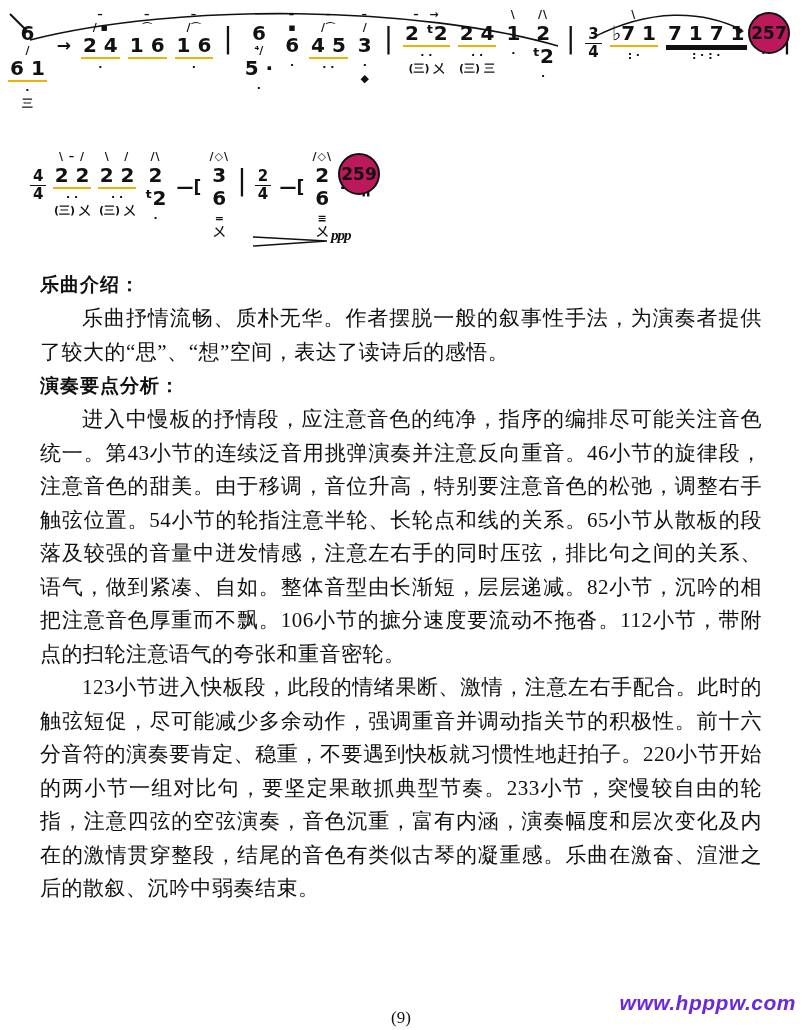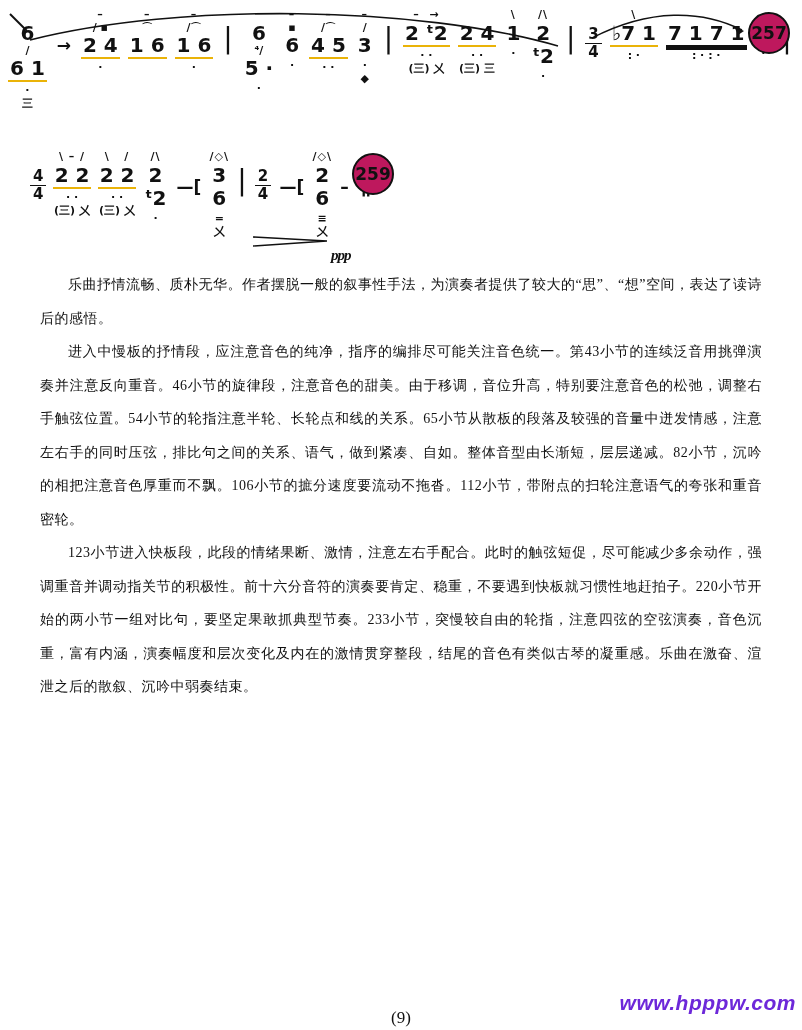--- a/index.html
+++ b/index.html
@@ -24,29 +24,29 @@
   .ncell.barline{margin-top:16px;}
   .ncell.timesig{margin-top:18px;}
   .ncell.timesig .nline{font-size:15px;line-height:17px;padding:0 3px;}
   .ncell.timesig .nline.beam1{border-bottom:1.5px solid #111;}
   .ncell.gap{margin-top:26px;}
   .ncell.gap .nline{font-size:17px;}
   .measure-badge{position:absolute;width:38px;height:38px;border:2px solid #111;border-radius:50%;
         display:flex;align-items:center;justify-content:center;font-weight:bold;font-size:17px;
         font-family:"DejaVu Sans",sans-serif;background:#be185d;}
   #badge-257{left:748px;top:12px;}
-  #badge-259{left:352px;top:153px;}
+  #badge-259{left:338px;top:153px;}
   #ppp-label{position:absolute;left:331px;top:227px;font:italic bold 15px "Liberation Serif",serif;
-        letter-spacing:-1px;margin-top:20px;}
+        letter-spacing:-1px;}
   #score-overlay{position:absolute;left:0;top:0;pointer-events:none;}
   
   #text-body{position:absolute;left:40px;top:268px;width:722px;}
   .sec-heading{font-family:"Liberation Sans","DejaVu Sans",sans-serif;font-weight:bold;
         font-size:19px;line-height:34px;letter-spacing:1px;}
-  .para{font-size:14px;line-height:33.5px;text-align:justify;text-indent:2em;margin:0;
+  .para{font-size:21px;line-height:33.5px;text-align:justify;text-indent:2em;margin:0;
         letter-spacing:0.5px;}
   
   #page-number{position:absolute;left:0;bottom:2px;width:100%;text-align:center;
         font-size:17px;font-family:"Liberation Serif",serif;}
   #site-watermark{position:absolute;right:6px;top:991px;
         font:italic bold 21px "Liberation Sans","DejaVu Sans",sans-serif;
         color:#6d28d9;letter-spacing:0.5px;}
 </style>
 </head>
 <body>
@@ -225,21 +225,23 @@
   <path d="M 592 38 C 650 8, 702 10, 742 30" stroke="#111" stroke-width="1.4" fill="none"></path>
   <path d="M 744 31 l -10 -5 l 4 9 z" fill="#111"></path>
   <path d="M 253 237 L 327 241 M 253 246 L 327 241" stroke="#111" stroke-width="1.6" fill="none"></path>
 </svg>
 
 <div id="badge-257" class="measure-badge">257</div>
 <div id="badge-259" class="measure-badge">259</div>
 <div id="ppp-label">ppp</div>
 
 <div id="text-body">
+  <div class="sec-heading">乐曲介绍：</div>
   <p class="para">乐曲抒情流畅、质朴无华。作者摆脱一般的叙事性手法，为演奏者提供了较大的“思”、“想”空间，表达了读诗后的感悟。</p>
 
+  <div class="sec-heading">演奏要点分析：</div>
   <p class="para">进入中慢板的抒情段，应注意音色的纯净，指序的编排尽可能关注音色统一。第43小节的连续泛音用挑弹演奏并注意反向重音。46小节的旋律段，注意音色的甜美。由于移调，音位升高，特别要注意音色的松弛，调整右手触弦位置。54小节的轮指注意半轮、长轮点和线的关系。65小节从散板的段落及较强的音量中迸发情感，注意左右手的同时压弦，排比句之间的关系、语气，做到紧凑、自如。整体音型由长渐短，层层递减。82小节，沉吟的相把注意音色厚重而不飘。106小节的摭分速度要流动不拖沓。112小节，带附点的扫轮注意语气的夸张和重音密轮。</p>
   <p class="para">123小节进入快板段，此段的情绪果断、激情，注意左右手配合。此时的触弦短促，尽可能减少多余动作，强调重音并调动指关节的积极性。前十六分音符的演奏要肯定、稳重，不要遇到快板就习惯性地赶拍子。220小节开始的两小节一组对比句，要坚定果敢抓典型节奏。233小节，突慢较自由的轮指，注意四弦的空弦演奏，音色沉重，富有内涵，演奏幅度和层次变化及内在的激情贯穿整段，结尾的音色有类似古琴的凝重感。乐曲在激奋、渲泄之后的散叙、沉吟中弱奏结束。</p>
 
 </div>
 
 <div id="page-number">(9)</div>
 <div id="site-watermark">www.hpppw.com</div>
 
 </body></html>

